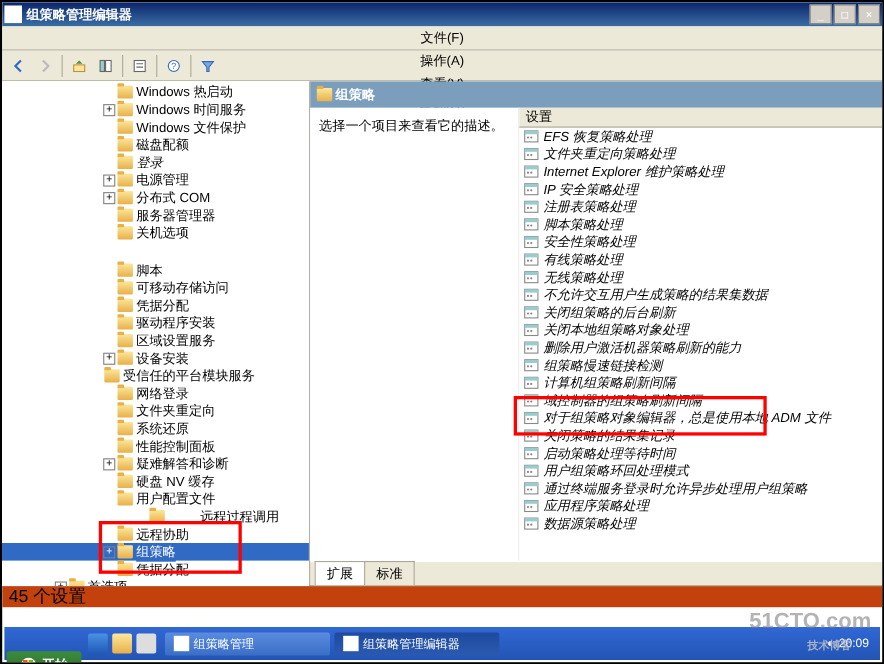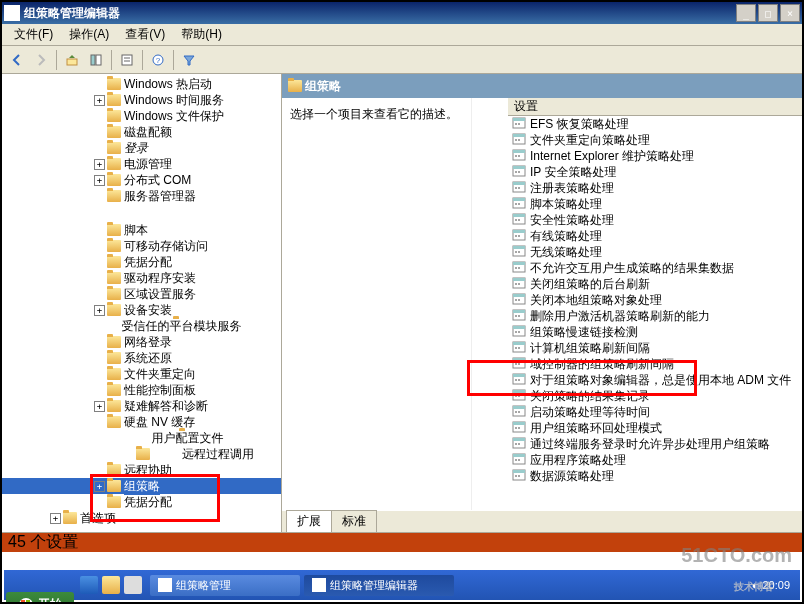--- a/index.html
+++ b/index.html
@@ -2,57 +2,57 @@
 <html><head>
 <meta charset="utf-8">
 <style>
 * { margin: 0; padding: 0; box-sizing: border-box; }
 body { font-family: "Microsoft YaHei", "SimSun", Tahoma, sans-serif; font-size: 12px; background: #fff; overflow: hidden; border: 2px solid #000; width: 804px; height: 604px; position: relative; }
 .titlebar { background: linear-gradient(to bottom, #0a246a, #3a6ea5); color: #fff; height: 22px; display: flex; align-items: center; padding: 0 2px; }
 .titlebar-icon { width: 16px; height: 16px; background: #fff; margin-right: 4px; display: inline-block; }
 .titlebar-text { flex: 1; font-weight: bold; font-size: 12px; }
 .titlebar-btns { display: flex; }
 .titlebar-btn { width: 20px; height: 18px; background: #d4d0c8; border: 1px solid #808080; margin-left: 2px; display: flex; align-items: center; justify-content: center; font-family: monospace; font-size: 10px; cursor: pointer; }
-.menubar { background: #ece9d8; height: 22px; display: flex; align-items: center; padding: 0 4px; border-bottom: 1px solid #aca899; }
+.menubar { background: #ece9d8; height: 22px; display: flex; align-items: center; padding: 0 4px; border-bottom: 1px solid #aca899; flex-direction: column; }
 .menu-item { padding: 2px 8px; cursor: pointer; }
 .toolbar { background: #ece9d8; height: 28px; display: flex; align-items: center; padding: 0 4px; border-bottom: 1px solid #aca899; gap: 2px; }
 .tool-btn { width: 22px; height: 22px; display: flex; align-items: center; justify-content: center; cursor: pointer; border: 1px solid transparent; }
 .tool-sep { width: 1px; height: 20px; background: #aca899; margin: 0 2px; }
 .main { display: flex; height: 458px; background: #fff; }
 .tree-panel { width: 280px; border-right: 1px solid #aca899; overflow-y: auto; overflow-x: hidden; background: #fff; padding: 2px 0; position: relative; }
 .tree-item { display: flex; align-items: center; height: 16px; padding-left: 8px; white-space: nowrap; cursor: pointer; }
 .tree-expand { width: 11px; height: 11px; border: 1px solid #808080; display: inline-flex; align-items: center; justify-content: center; font-size: 9px; line-height: 1; margin-right: 2px; font-family: monospace; cursor: pointer; }
 .tree-noexpand { width: 13px; display: inline-block; }
 .folder-icon { width: 14px; height: 12px; background: linear-gradient(to bottom, #fce79a, #e8b049); border-radius: 1px; margin-right: 3px; display: inline-block; position: relative; }
 .folder-icon::before { content: ''; position: absolute; top: -2px; left: 0; width: 6px; height: 3px; background: #e8b049; border-radius: 1px 1px 0 0; }
 .tree-item.selected { background: #316ac5; color: #fff; }
 .tree-item.selected .tree-label { background: #316ac5; color: #fff; }
 .tree-highlight { position: absolute; border: 3px solid #ff0000; left: 88px; top: 400px; width: 130px; height: 48px; pointer-events: none; }
 .right-panel { flex: 1; display: flex; flex-direction: column; }
 .right-header { background: #7b9ebd; color: #fff; height: 24px; display: flex; align-items: center; padding: 0 6px; font-weight: bold; }
 .right-header .folder-icon { background: linear-gradient(to bottom, #fce79a, #e8b049); }
 .right-body { flex: 1; display: flex; background: #fff; position: relative; }
 .desc-panel { width: 190px; padding: 8px; border-right: 1px solid #eee; }
-.list-panel { flex: 1; overflow-y: auto; overflow-x: hidden; margin-left: 36px; }
+.list-panel { flex: 1; overflow-y: auto; overflow-x: hidden; }
 .list-header { background: #ece9d8; border-bottom: 1px solid #aca899; height: 18px; display: flex; align-items: center; padding: 0 6px; font-size: 12px; position: sticky; top: 0; }
-.list-item { display: flex; height: 16px; padding: 0 4px; white-space: nowrap; cursor: pointer; }
+.list-item { display: flex; align-items: center; height: 16px; padding: 0 4px; white-space: nowrap; cursor: pointer; font-style: italic; }
 .setting-icon { width: 14px; height: 14px; margin-right: 4px; display: inline-flex; align-items: center; justify-content: center; }
 .list-highlight { position: absolute; border: 3px solid #ff0000; left: 185px; top: 262px; width: 230px; height: 36px; pointer-events: none; }
 .tabs { background: #ece9d8; height: 22px; display: flex; align-items: flex-end; padding: 0 4px; border-top: 1px solid #fff; }
 .tab { padding: 2px 10px; background: #fff; border: 1px solid #aca899; border-bottom: none; cursor: pointer; margin-right: -1px; font-size: 12px; }
 .tab.inactive { background: #ece9d8; }
 .statusbar { background: #c2410c; height: 20px; display: flex; align-items: center; padding: 0 6px; border-top: 1px solid #aca899; font-size: 16px; }
 .taskbar { background: linear-gradient(to bottom, #3168d5, #2254b3); height: 30px; display: flex; align-items: center; padding: 0 2px; position: absolute; bottom: 2px; left: 2px; right: 2px; }
 .start-btn { background: linear-gradient(to bottom, #3c8b3c, #2a6b2a); color: #fff; padding: 4px 12px; border-radius: 3px; font-weight: bold; cursor: pointer; display: flex; align-items: center; gap: 4px; font-size: 12px; margin-top: 39px; }
 .ql-area { display: flex; align-items: center; gap: 4px; margin: 0 6px; }
 .ql-icon { width: 18px; height: 18px; background: #fff; border-radius: 2px; cursor: pointer; }
 .task-btn { background: linear-gradient(to bottom, #5a8be0, #3a6ec5); color: #fff; padding: 3px 8px; margin: 0 2px; border-radius: 2px; cursor: pointer; display: flex; align-items: flex-start; gap: 4px; font-size: 11px; min-width: 150px; }
 .task-btn.active { background: linear-gradient(to bottom, #1e4a9e, #2a5ab0); }
 .tray { margin-left: auto; color: #fff; padding: 0 8px; font-size: 11px; display: flex; align-items: center; gap: 4px; }
-.watermark { position: absolute; right: 10px; bottom: 35px; color: rgba(128,128,128,0.6); font-size: 20px; font-weight: bold; font-family: Arial; pointer-events: none; }
+.watermark { position: absolute; right: 10px; bottom: 25px; color: rgba(128,128,128,0.6); font-size: 20px; font-weight: bold; font-family: Arial; pointer-events: none; }
 .watermark2 { position: absolute; right: 28px; bottom: 8px; color: rgba(200,200,200,0.8); font-size: 10px; font-weight: bold; font-family: "Microsoft YaHei"; pointer-events: none; z-index: 100; }
 </style>
 </head>
 <body>
 
 <div class="titlebar">
   <span class="titlebar-icon"></span>
   <span class="titlebar-text">组策略管理编辑器</span>
   <div class="titlebar-btns">
     <div class="titlebar-btn">_</div>
@@ -150,20 +150,25 @@
       <div class="tree-item" style="padding-left: 92px;">
         <span class="tree-expand">+</span>
         <span class="folder-icon"></span>
         <span class="tree-label">分布式 COM</span>
       </div>
       <div class="tree-item" style="padding-left: 92px;">
         <span class="tree-noexpand"></span>
         <span class="folder-icon"></span>
         <span class="tree-label">服务器管理器</span>
       </div>
+      <div class="tree-item" style="padding-left: 92px;">
+        <span class="tree-noexpand"></span>
+        <span class="folder-icon"></span>
+        <span class="tree-label">关机选项</span>
+      </div>
       <div class="tree-item" style="padding-left: 92px; margin-top: 18px;">
         <span class="tree-noexpand"></span>
         <span class="folder-icon"></span>
         <span class="tree-label">脚本</span>
       </div>
       <div class="tree-item" style="padding-left: 92px;">
         <span class="tree-noexpand"></span>
         <span class="folder-icon"></span>
         <span class="tree-label">可移动存储访问</span>
       </div>
@@ -180,56 +185,56 @@
       <div class="tree-item" style="padding-left: 92px;">
         <span class="tree-noexpand"></span>
         <span class="folder-icon"></span>
         <span class="tree-label">区域设置服务</span>
       </div>
       <div class="tree-item" style="padding-left: 92px;">
         <span class="tree-expand">+</span>
         <span class="folder-icon"></span>
         <span class="tree-label">设备安装</span>
       </div>
-      <div class="tree-item" style="padding-left: 80px; flex-direction: column;">
+      <div class="tree-item" style="padding-left: 80px;">
         <span class="tree-noexpand"></span>
         <span class="folder-icon"></span>
         <span class="tree-label">受信任的平台模块服务</span>
       </div>
       <div class="tree-item" style="padding-left: 92px;">
         <span class="tree-noexpand"></span>
         <span class="folder-icon"></span>
         <span class="tree-label">网络登录</span>
       </div>
       <div class="tree-item" style="padding-left: 92px;">
         <span class="tree-noexpand"></span>
         <span class="folder-icon"></span>
+        <span class="tree-label">文件夹重定向</span>
+      </div>
+      <div class="tree-item" style="padding-left: 92px;">
+        <span class="tree-noexpand"></span>
+        <span class="folder-icon"></span>
         <span class="tree-label">系统还原</span>
       </div>
       <div class="tree-item" style="padding-left: 92px;">
         <span class="tree-noexpand"></span>
         <span class="folder-icon"></span>
-        <span class="tree-label">文件夹重定向</span>
-      </div>
-      <div class="tree-item" style="padding-left: 92px;">
-        <span class="tree-noexpand"></span>
-        <span class="folder-icon"></span>
         <span class="tree-label">性能控制面板</span>
       </div>
       <div class="tree-item" style="padding-left: 92px;">
         <span class="tree-expand">+</span>
         <span class="folder-icon"></span>
         <span class="tree-label">疑难解答和诊断</span>
       </div>
       <div class="tree-item" style="padding-left: 92px;">
         <span class="tree-noexpand"></span>
         <span class="folder-icon"></span>
         <span class="tree-label">硬盘 NV 缓存</span>
       </div>
-      <div class="tree-item" style="padding-left: 92px; flex-direction: column;">
+      <div class="tree-item" style="padding-left: 92px;">
         <span class="tree-noexpand"></span>
         <span class="folder-icon"></span>
         <span class="tree-label">用户配置文件</span>
       </div>
       <div class="tree-item" style="padding-left: 92px; gap: 29px;">
         <span class="tree-noexpand"></span>
         <span class="folder-icon"></span>
         <span class="tree-label">远程过程调用</span>
       </div>
       <div class="tree-item" style="padding-left: 92px;">

